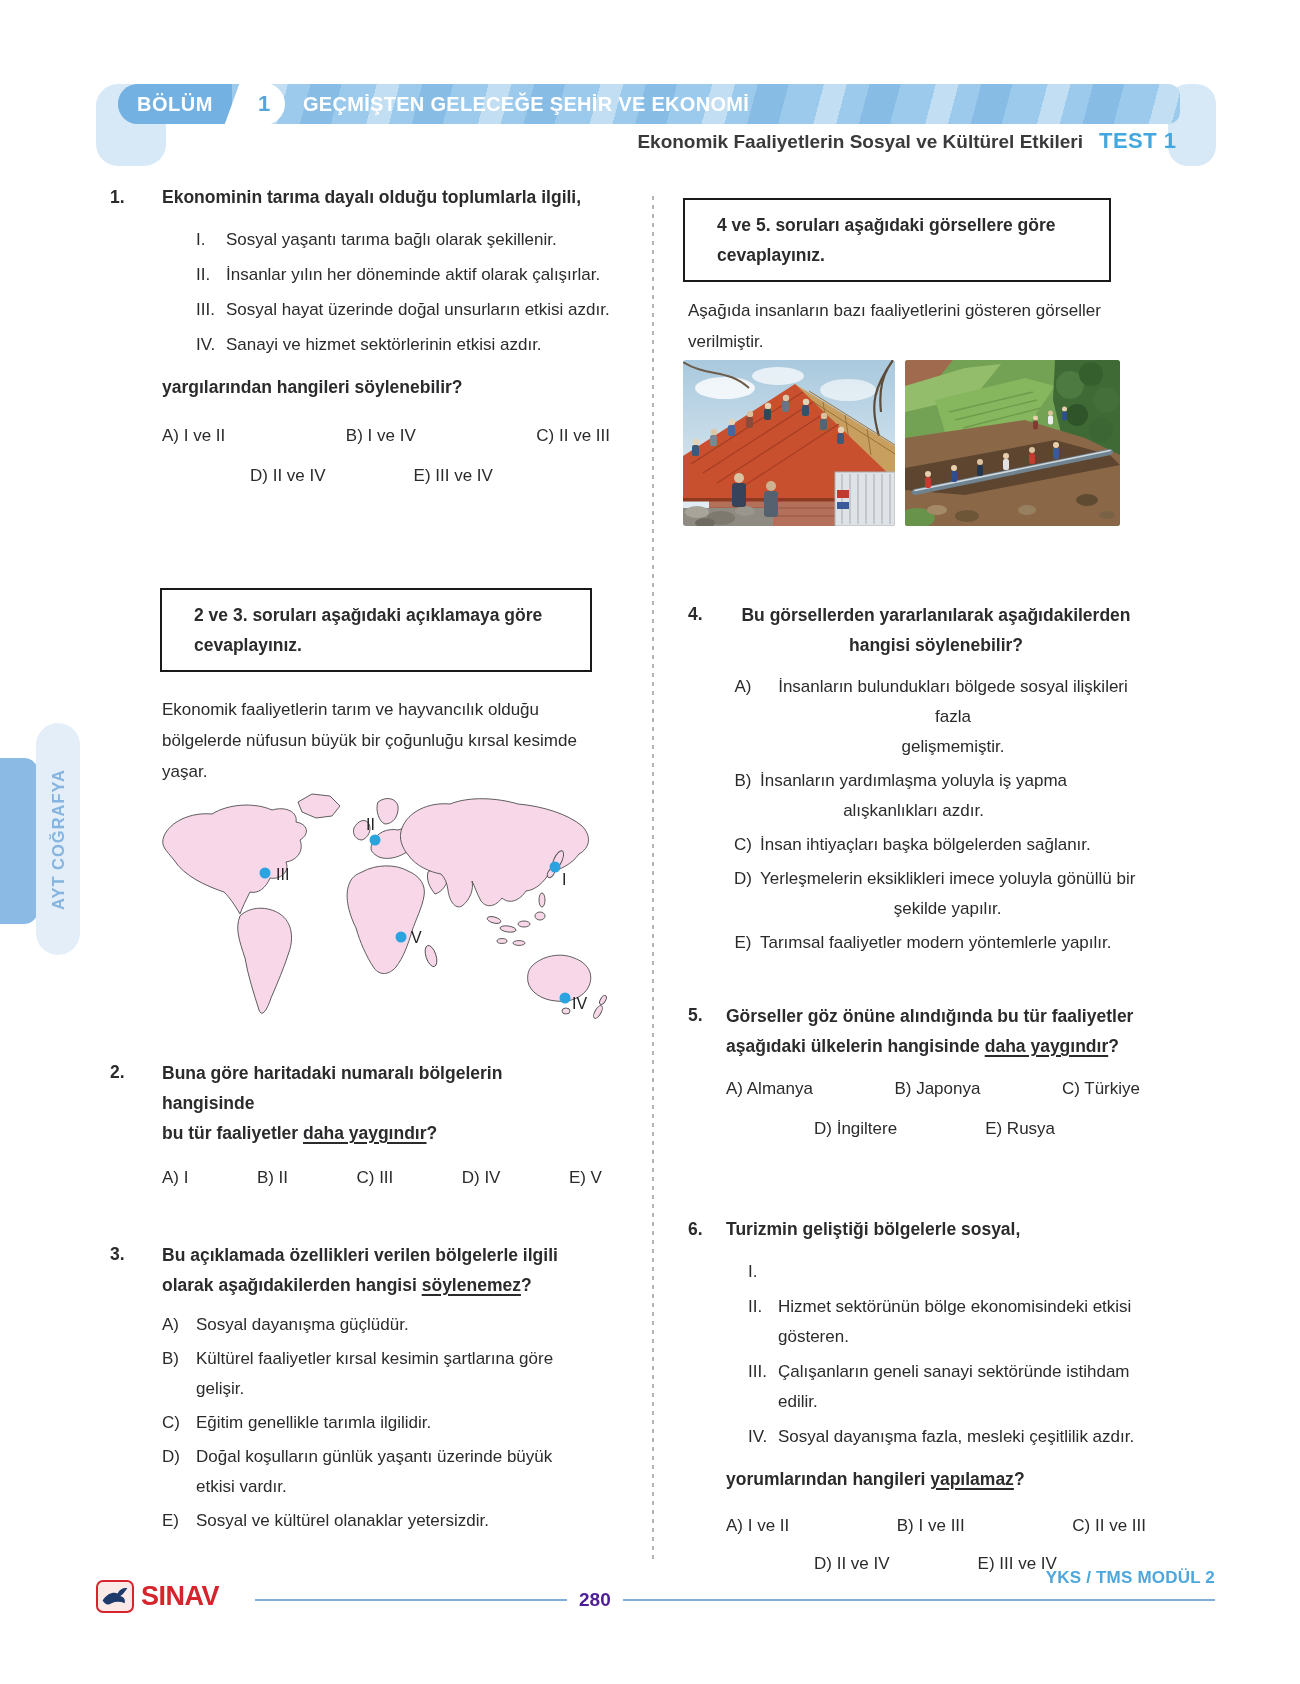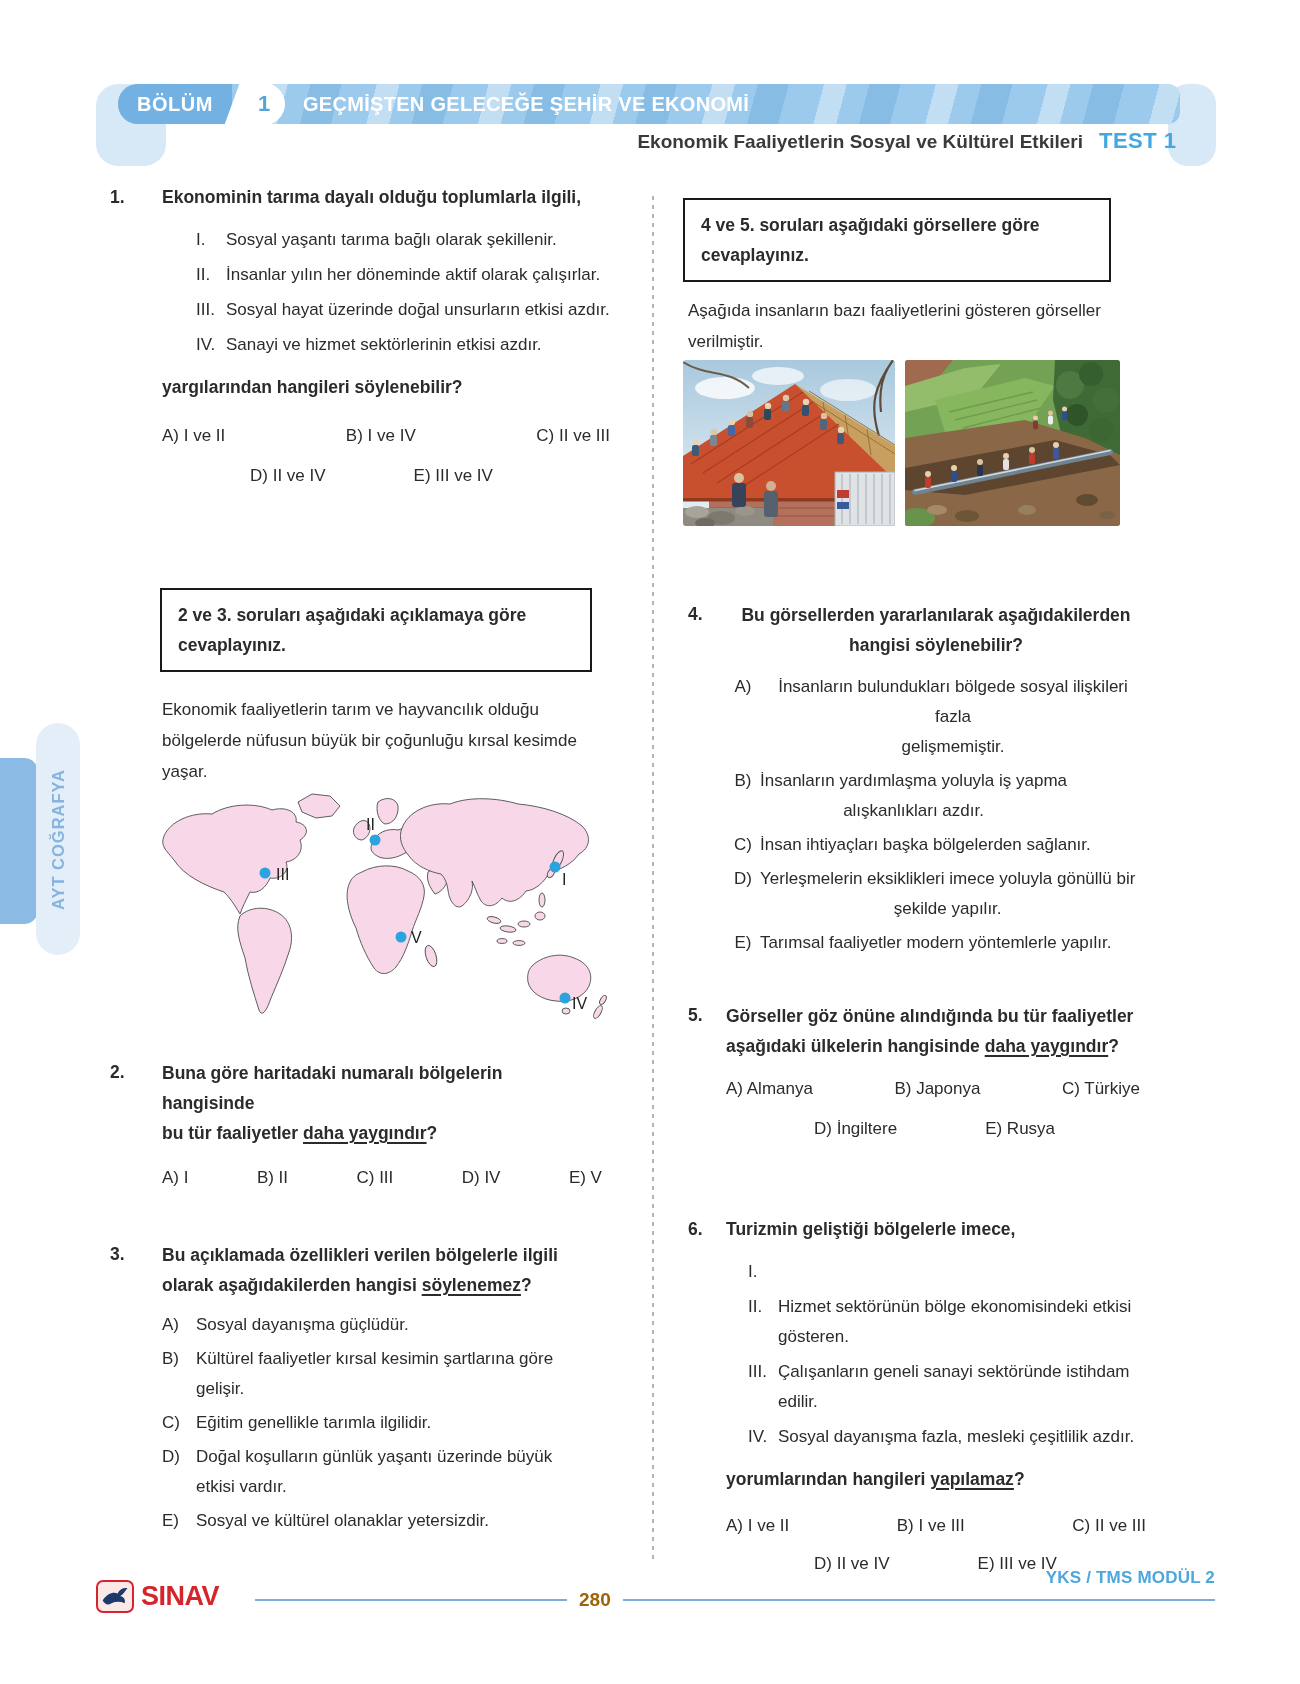--- a/index.html
+++ b/index.html
@@ -52,37 +52,37 @@
   .imark { min-width:30px; }
   .itext div { min-height:0; }
   .closing { font-weight:800; font-size:17.5px; line-height:30px; margin-top:12px; }
   .optrow { display:flex; justify-content:space-between; font-size:17px; line-height:28px; margin-top:20px; }
   .optrow2 { display:flex; font-size:17px; line-height:28px; margin-top:12px; padding-left:88px; gap:88px; }
   .optlist { margin-top:10px; }
   .optline { display:flex; font-size:17px; line-height:30px; margin-bottom:4px; }
   .oletter { min-width:34px; }
   .ul { text-decoration:underline; text-underline-offset:3px; text-decoration-thickness:1.5px;margin-top:26px; }
 
-  .infobox { position:absolute; border:2px solid #191919; padding:10px 16px; font-weight:800; font-size:17.5px; line-height:30px; background:#fff; }
+  .infobox { position:absolute; border:2px solid #191919; padding:10px 32px; font-weight:800; font-size:17.5px; line-height:30px; background:#fff; }
   .passage { position:absolute; font-size:17px; line-height:31px; }
 
   .mapwrap { position:absolute; left:150px; top:788px; width:460px; height:245px; }
   .photo { position:absolute; top:360px; height:166px; border-radius:3px; overflow:hidden; }
   .photo1 { left:683px; width:212px; }
   .photo2 { left:905px; width:215px; }
 
   
   .brand { position:absolute; left:96px; top:1580px; display:flex; align-items:center; gap:7px; }
   .logo-box { width:38px; height:33px; border:2.5px solid #d6232e; border-radius:7px; background:#fbe9e7;
               display:flex; align-items:center; justify-content:center; }
   .brand-text { font-weight:800; font-size:27px; color:#d6242d; letter-spacing:-.5px; }
   .footer-rule { position:absolute; left:255px; right:85px; top:1590px; height:20px; display:flex; align-items:center; gap:12px; }
   .seg { height:2.5px; background:#7fafd8; }
   .seg1 { width:312px; } .seg2 { flex:1; }
-  .page-num { font-weight:800; font-size:19px; color:#a16207; }
+  .page-num { font-weight:800; font-size:19px; color:#4c1d95; }
   .module-label { position:absolute; right:85px; top:1568px; font-weight:800; font-size:17px; color:#4da7dc; letter-spacing:.2px; }
 
   svg text { font-family:"Liberation Sans", sans-serif; }
 </style>
 </head>
 <body>
 
 <div class="page">
 
   <div class="decor-left"></div>
@@ -516,21 +516,21 @@
       <div class="optrow2">
         <span>D) İngiltere</span>
         <span>E) Rusya</span>
       </div>
     </div>
   </div>
 
   <div class="q" style="left:688px; top:1215px;">
     <div class="qnum qnum-r">6.</div>
     <div class="qbody" style="width:420px;">
-      <div class="stem">Turizmin geliştiği bölgelerle imece,</div>
+      <div class="stem">Turizmin geliştiği bölgelerle sosyal,</div>
       <div class="items items-r">
         <div class="item">
           <div class="imark">I.</div>
         </div>
         <div class="item">
           <div class="imark">II.</div>
           <div class="itext">
               <div>Hizmet sektörünün bölge ekonomisindeki etkisi</div>
               <div>gösteren.</div>
             </div>

